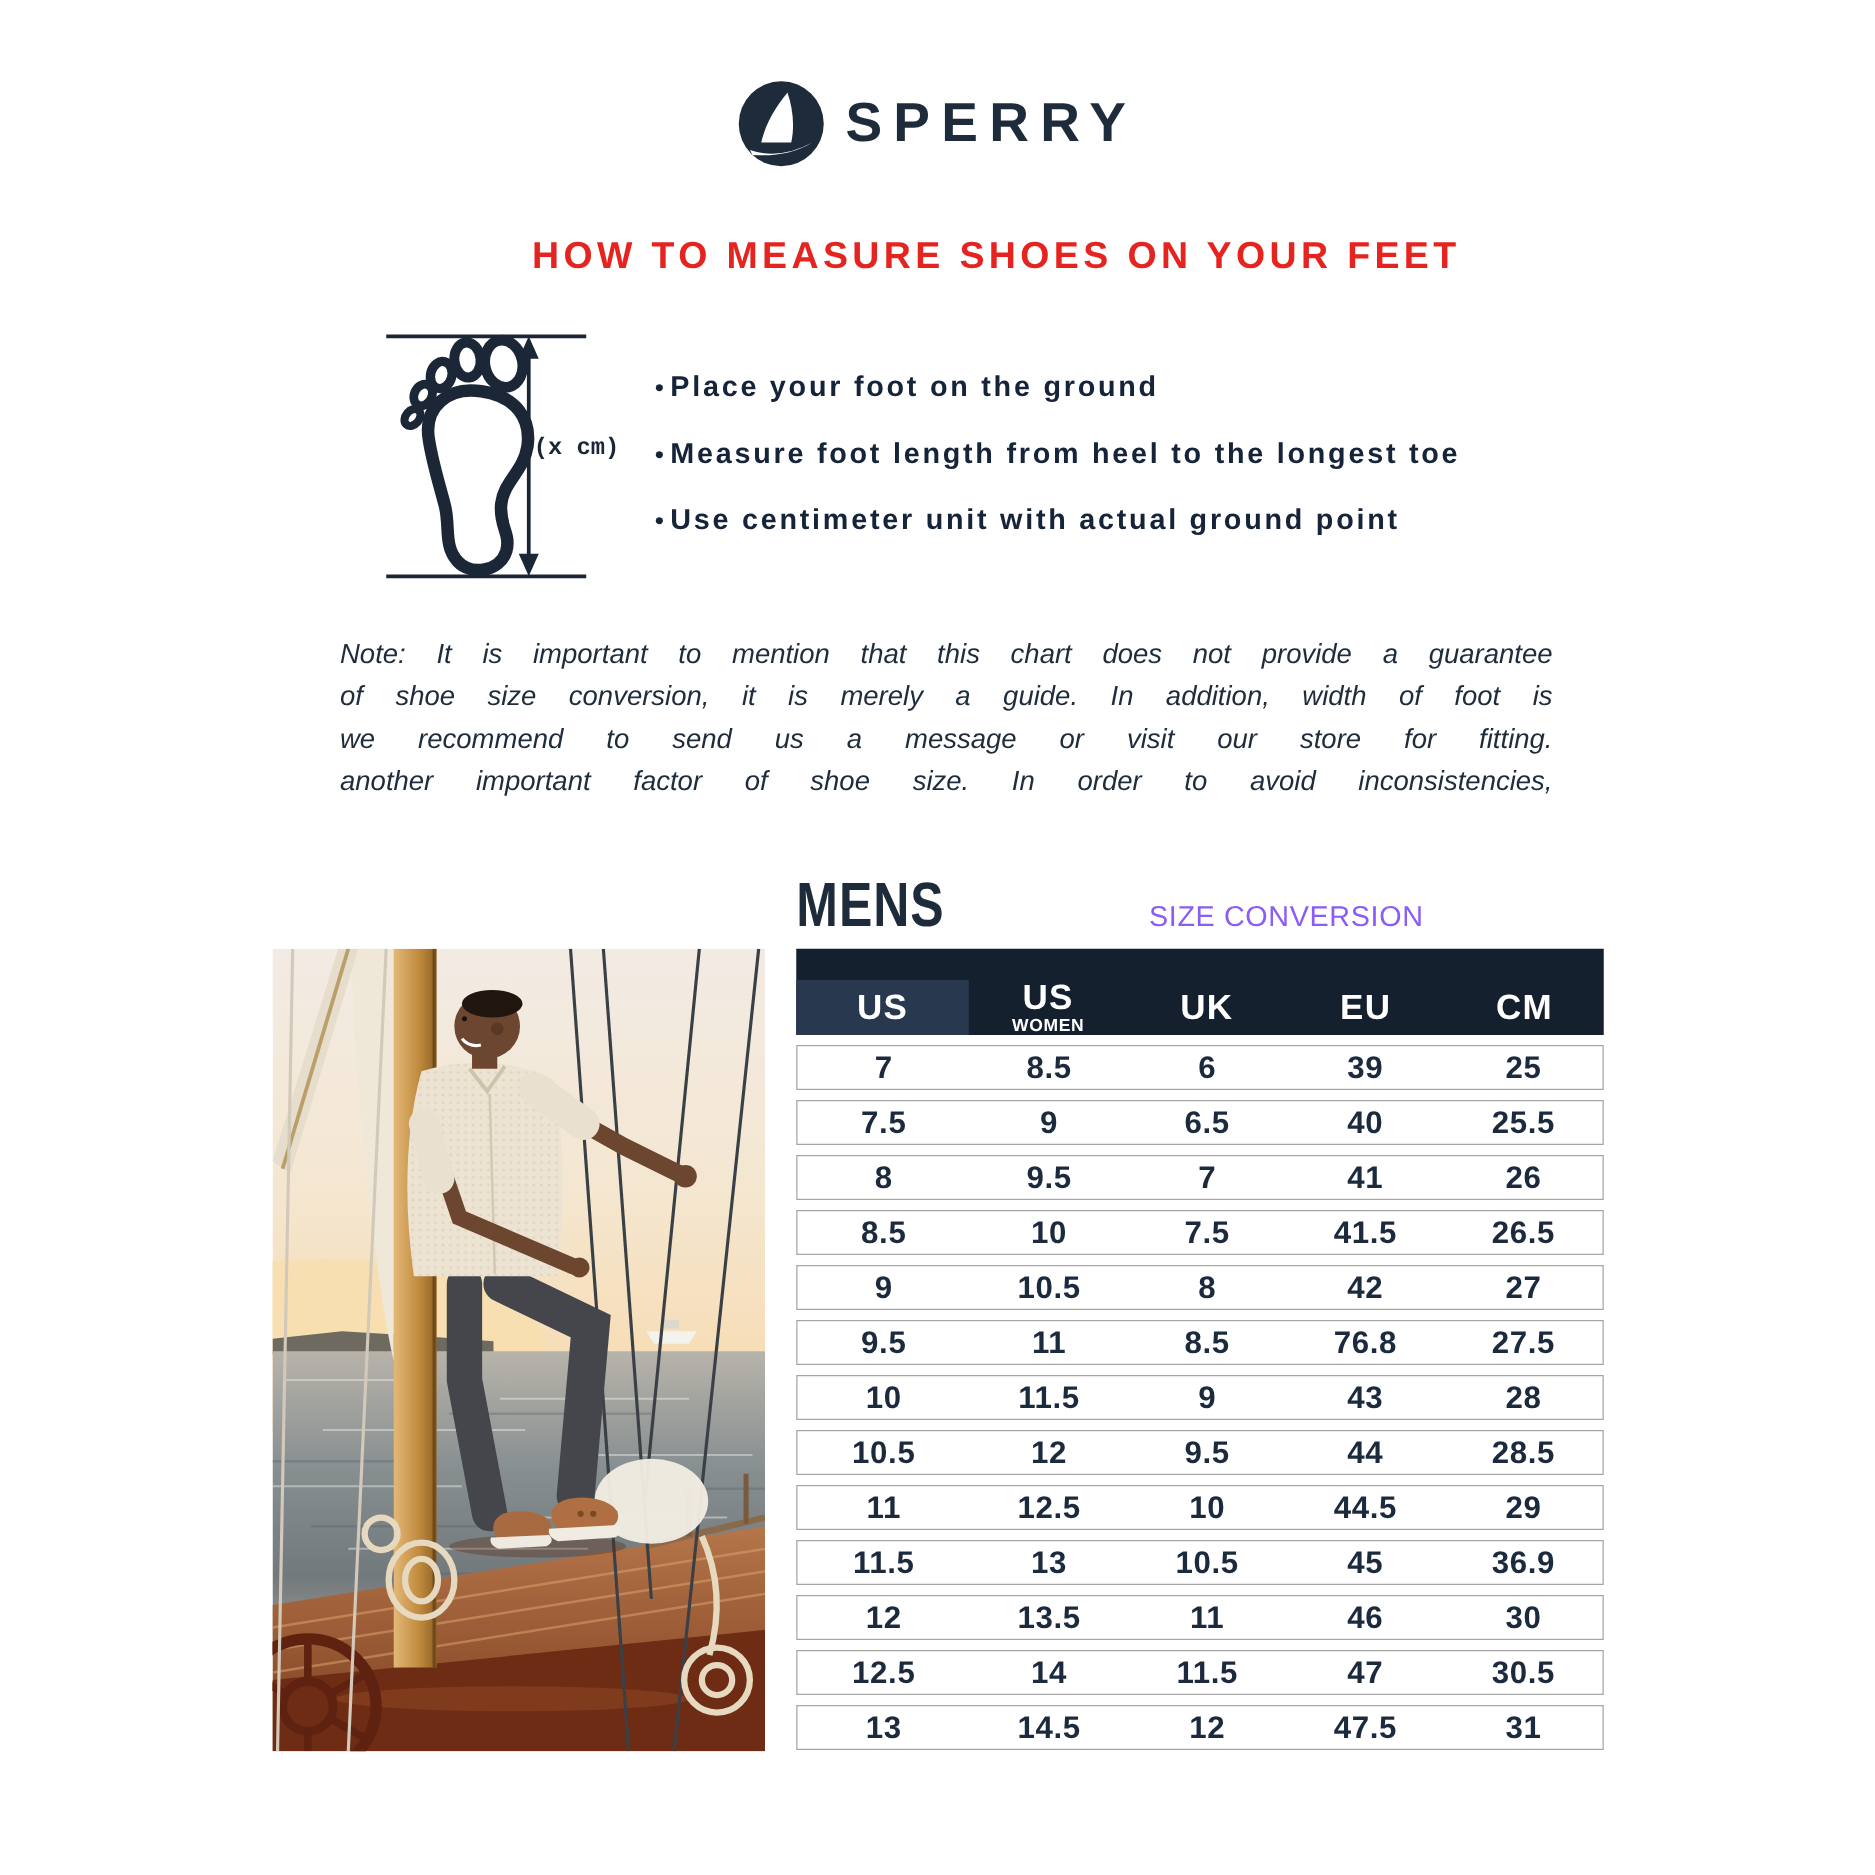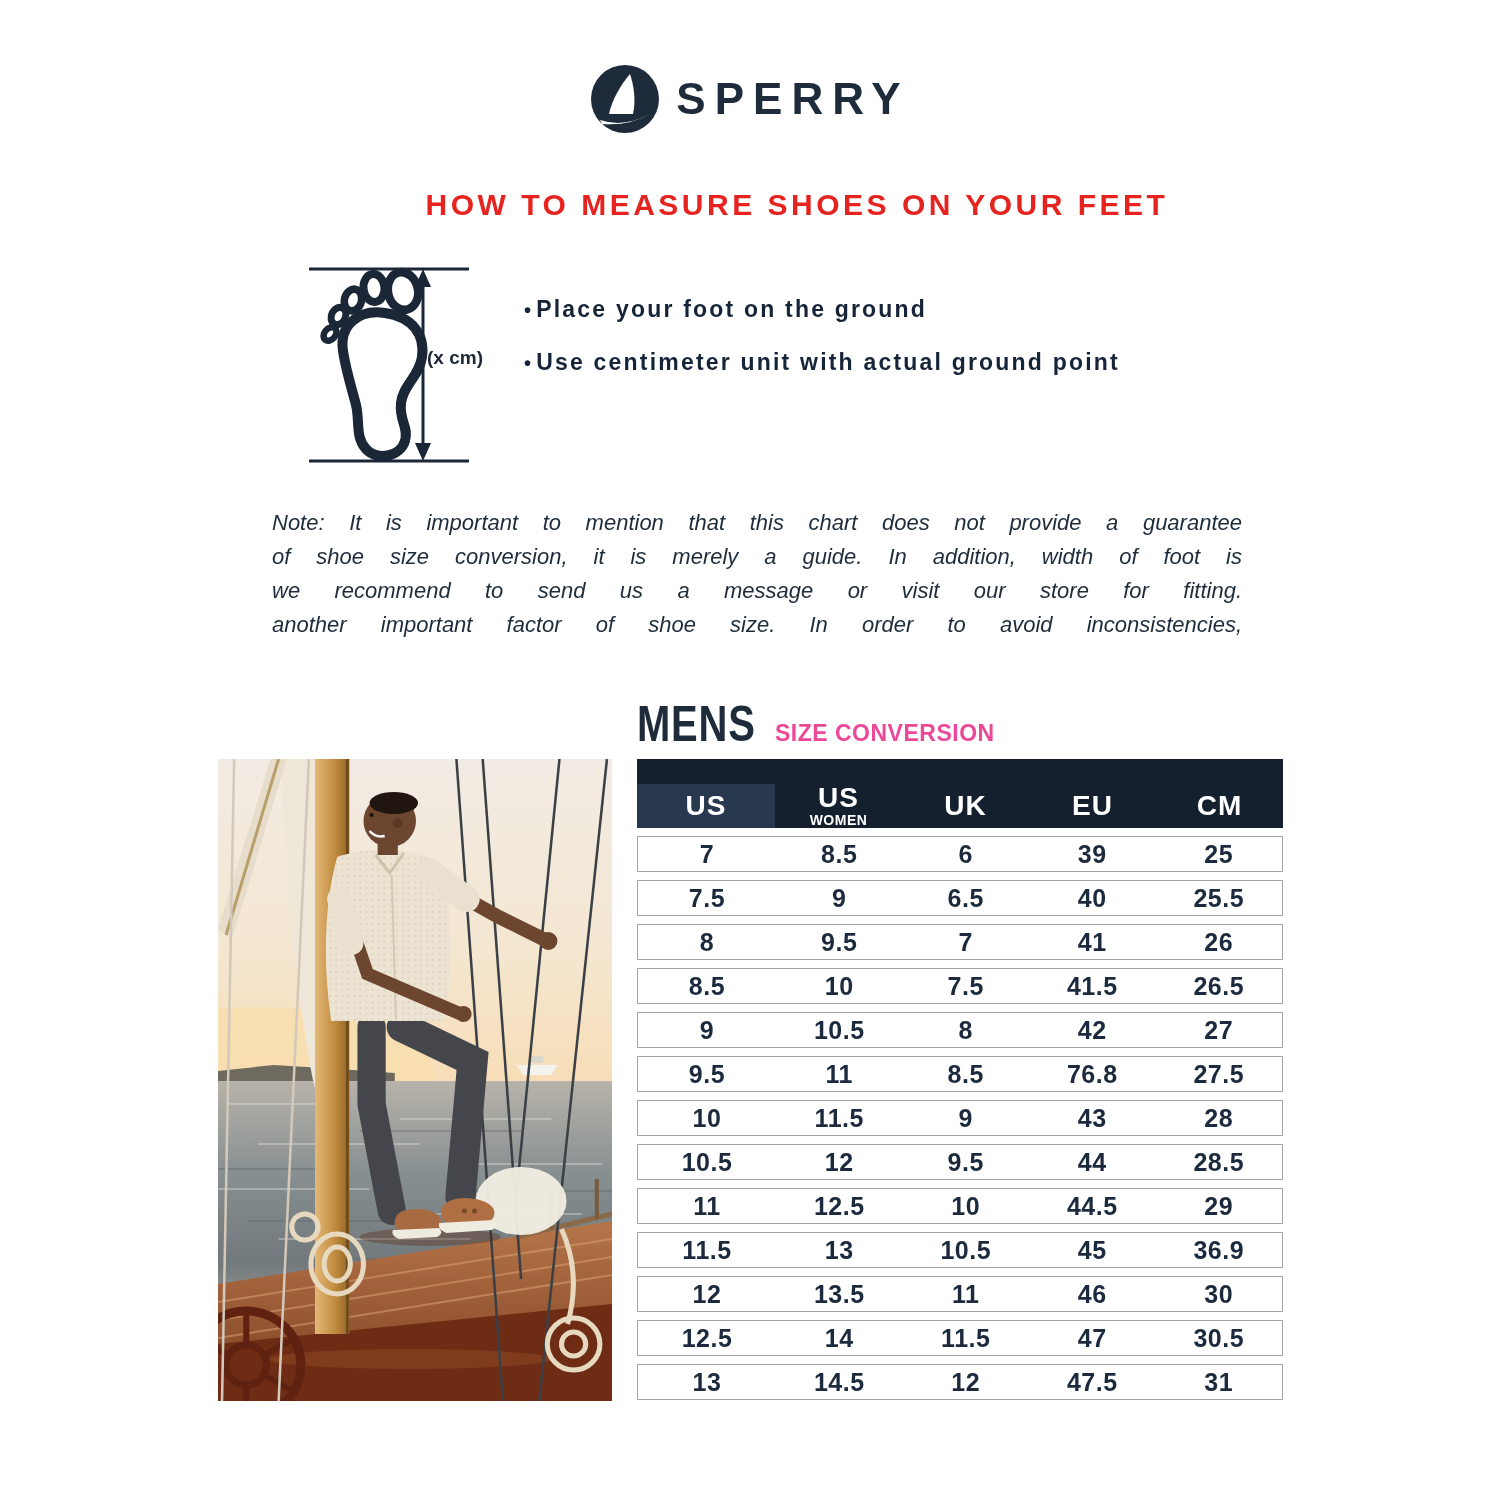--- a/index.html
+++ b/index.html
@@ -8,40 +8,40 @@
     font-family:"Liberation Sans","DejaVu Sans",sans-serif;color:#1d2b3a;
   }
   
   .logo{position:absolute;top:64px;left:0;width:100%;display:flex;align-items:center;justify-content:center;text-align:center;}
   .logo svg{width:70px;height:70px;}
   .logo-text{font-size:44px;font-weight:800;letter-spacing:9px;color:#1d2b3a;margin-left:16px;}
   
   .title{position:absolute;top:188px;left:0;width:100%;margin:0;text-align:center;
     font-size:30px;font-weight:700;letter-spacing:3.5px;color:#e52420;padding-left:47px;}
   
-  .diagram{position:absolute;left:309px;top:255px;width:168px;height:212px;}
+  .diagram{position:absolute;left:309px;top:255px;width:168px;height:212px;font-family:Liberation Mono, monospace;}
   .diagram svg{position:absolute;left:0;top:0;overflow:visible;}
   .xcm{position:absolute;left:118px;top:92px;font-size:19px;font-weight:700;color:#1b2737;white-space:nowrap;}
   
   .bullets{position:absolute;left:524px;top:296px;width:740px;margin:0;padding:0;list-style:none;}
   .bullets li{font-size:23px;font-weight:600;letter-spacing:2.2px;color:#152438;margin-bottom:26px;}
   .bullets li::before{content:"\2022";font-size:20px;margin-right:3px;}
   
   .note{position:absolute;left:272px;top:506px;width:970px;}
   .note-line{font-style:italic;font-size:22px;line-height:34px;color:#1e2c3c;
     text-align:justify;text-align-last:justify;}
   
   .photo{position:absolute;left:218px;top:759px;width:394px;height:642px;display:block;}
   
   .chart{position:absolute;left:637px;top:700px;width:646px;}
   .chart-head{position:relative;height:59px;}
   .gender{position:absolute;left:0;bottom:6px;font-size:50px;font-weight:800;color:#1d2b3a;
     display:inline-block;transform:scaleX(.8);transform-origin:left bottom;letter-spacing:1px;}
-  .conv{position:absolute;left:138px;right:0;bottom:12px;text-align:left;
-    font-size:23px;font-weight:700;letter-spacing:.5px;color:#ec4899;}
+  .conv{position:absolute;left:138px;right:0;bottom:12px;text-align:center;
+    font-size:23px;font-weight:400;letter-spacing:.5px;color:#8b5cf6;}
   .thead{display:grid;grid-template-columns:138px repeat(4,1fr);height:69px;background:#15202f;}
   .th{display:flex;flex-direction:column;align-items:center;justify-content:center;color:#ffffff;margin-top:25px;}
   .th-us{background:#28394f;}
   .th-label{font-size:28px;font-weight:700;letter-spacing:1px;line-height:28px;}
   .th-sub{font-size:14px;font-weight:700;letter-spacing:.5px;line-height:15px;margin-top:1px;}
   .tbody{margin-top:2px;}
   .trow{display:grid;grid-template-columns:138px repeat(4,1fr);height:36px;margin-top:8px;
     background:#ffffff;border:1.5px solid #a6a6a6;box-sizing:border-box;}
   .td{display:flex;align-items:center;justify-content:center;
     font-size:25px;font-weight:700;color:#1c2a3e;letter-spacing:.5px;}
@@ -82,20 +82,21 @@
         <line x1="114" y1="24" x2="114" y2="196" stroke-width="3"></line>
         <polygon points="114,14 106,32 122,32" stroke="none"></polygon>
         <polygon points="114,206 106,188 122,188" stroke="none"></polygon>
       </g>
     </svg>
     <span class="xcm">(x cm)</span>
   </div>
 
   <ul class="bullets">
     <li>Place your foot on the ground</li>
+    <li>Measure foot length from heel to the longest toe</li>
     <li>Use centimeter unit with actual ground point</li>
   </ul>
 
   <div class="note">
       <div class="note-line">Note: It is important to mention that this chart does not provide a guarantee</div>
       <div class="note-line">of shoe size conversion, it is merely a guide. In addition, width of foot is</div>
       <div class="note-line">we recommend to send us a message or visit our store for fitting.</div>
       <div class="note-line">another important factor of shoe size. In order to avoid inconsistencies,</div>
     </div>
 

